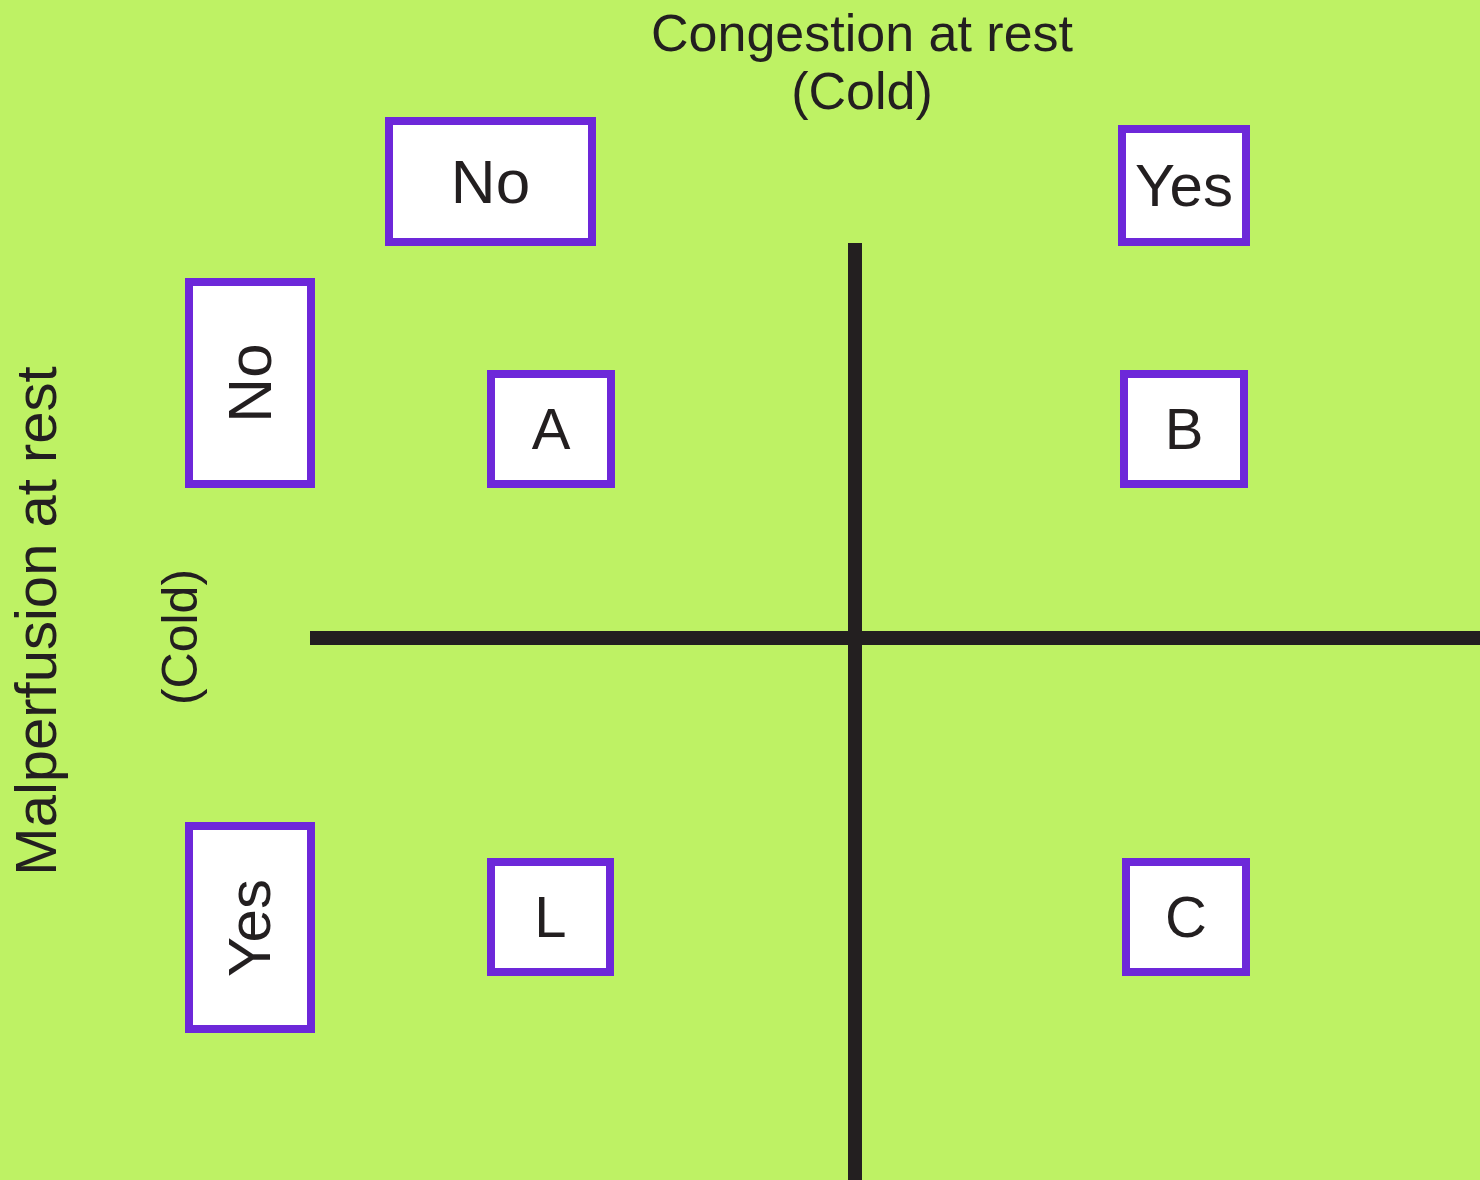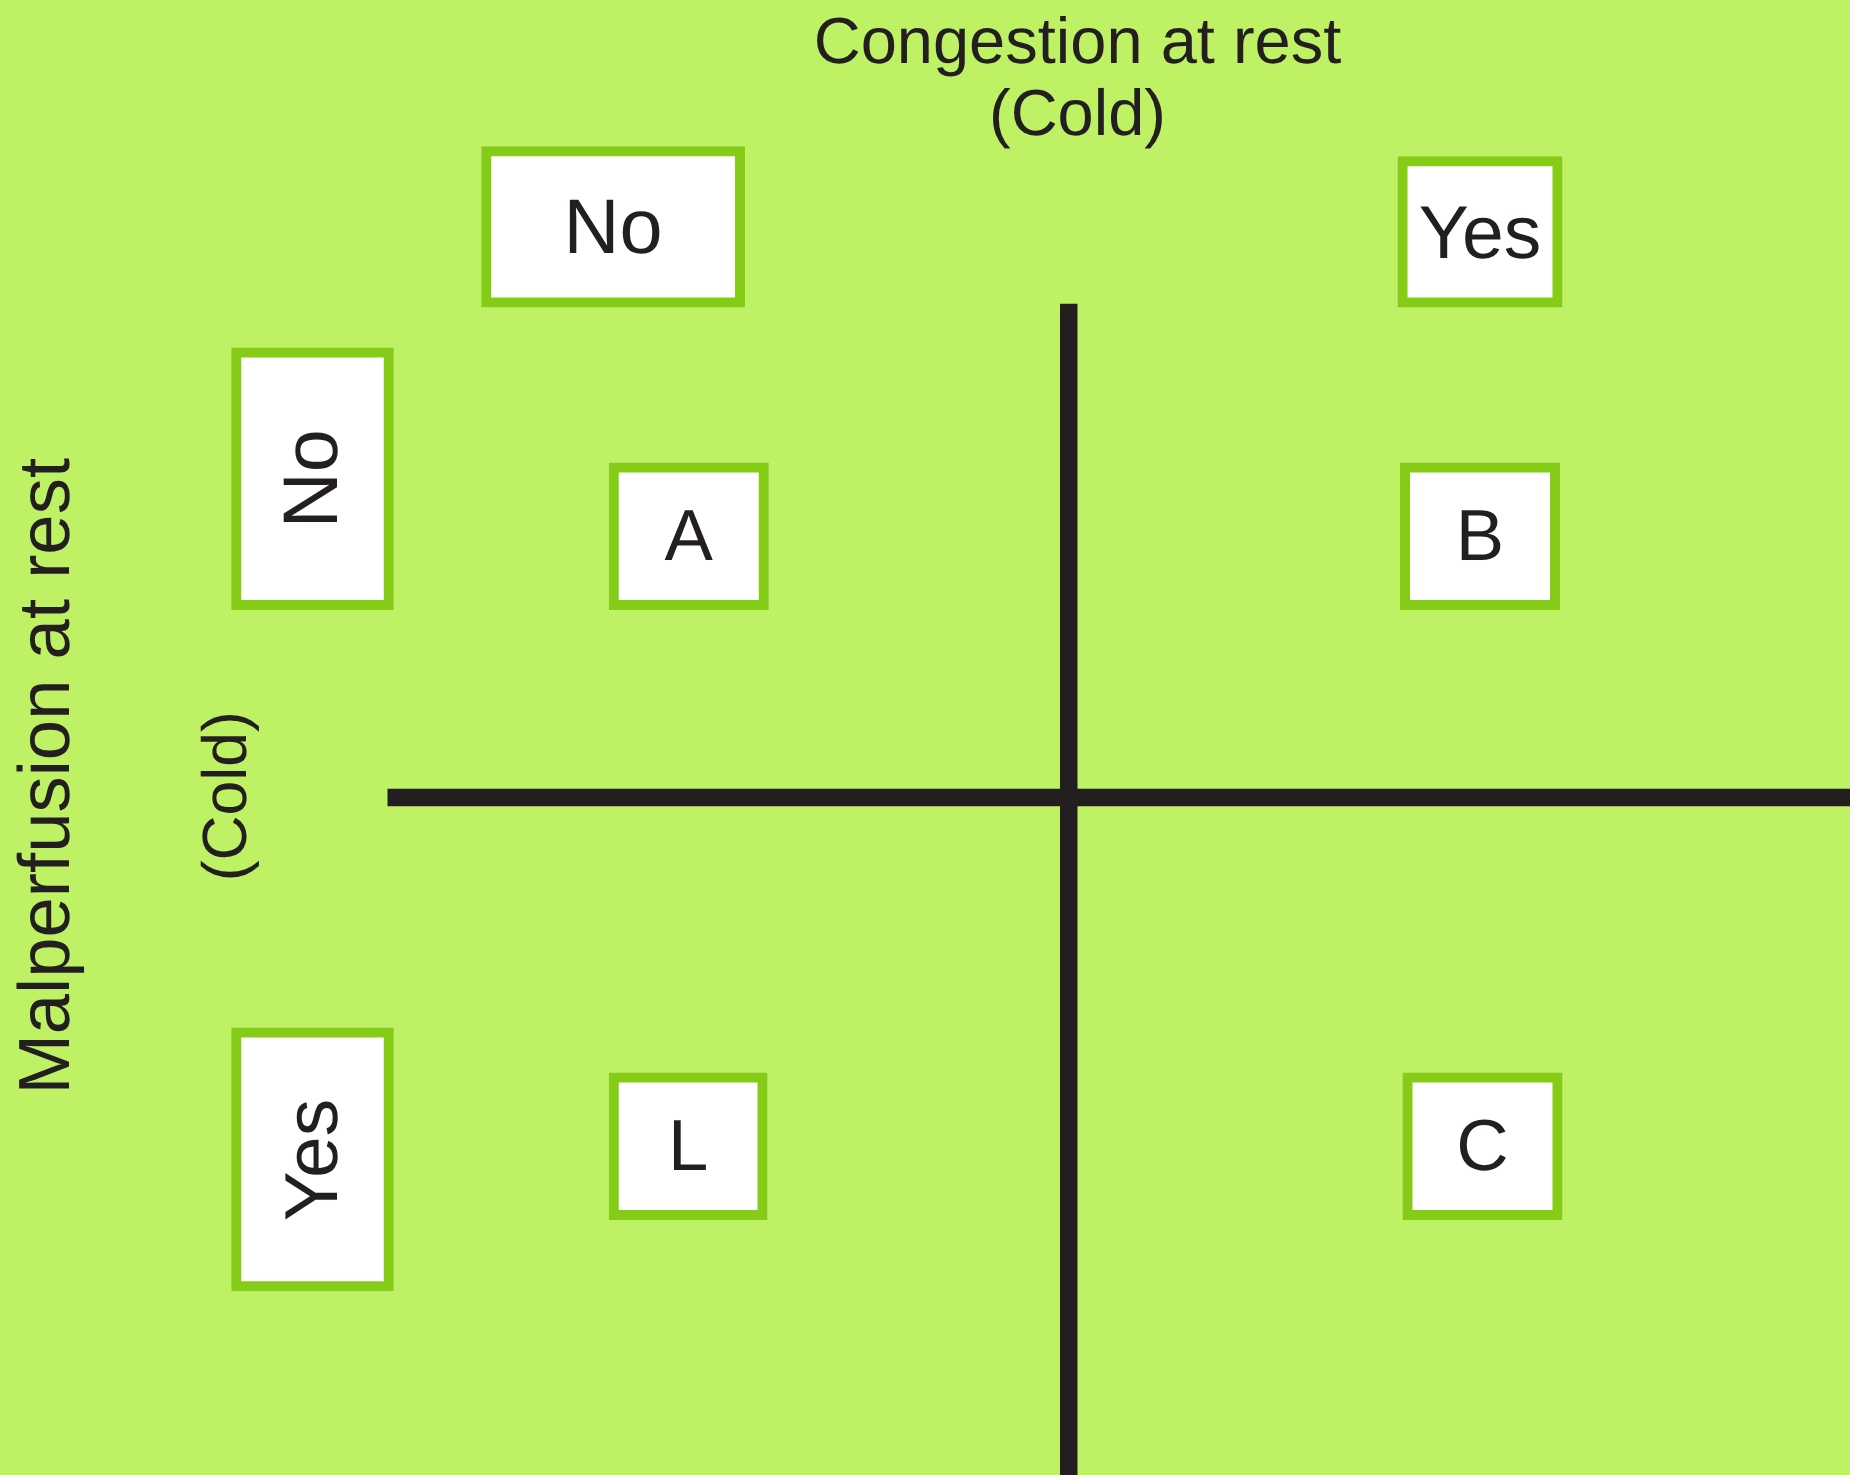--- a/index.html
+++ b/index.html
@@ -32,21 +32,21 @@
     top: 631px;
     width: 1170px;
     height: 14px;
     background: #231f20;
   }
 
   
   .box {
     position: absolute;
     box-sizing: border-box;
-    border: 8px solid #84cc16;
+    border: 8px solid #6d28d9;
     background: #ffffff;
     display: flex;
     align-items: center;
     justify-content: center;
     line-height: 1;
   }
   .box > span {
     display: block;
     white-space: nowrap;
     line-height: 1;

